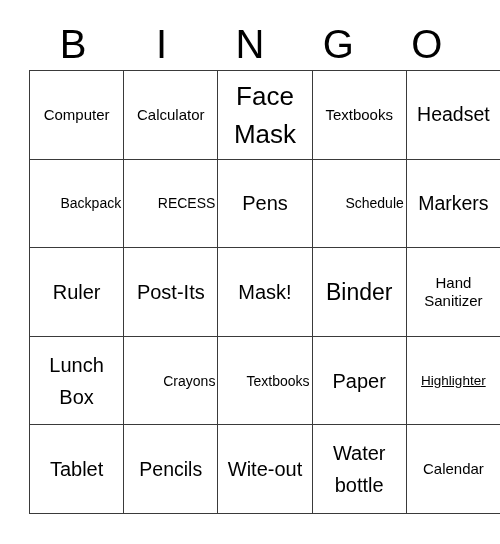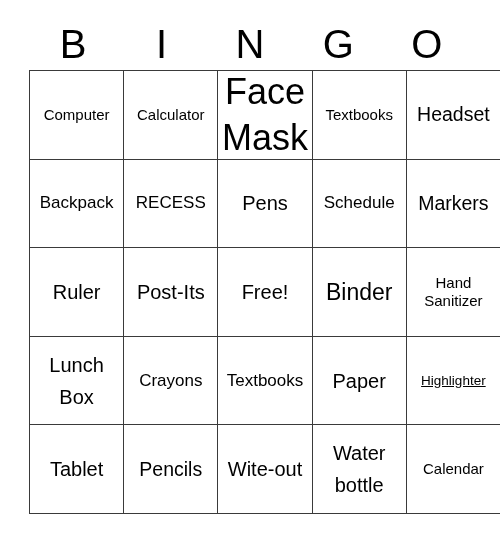--- a/index.html
+++ b/index.html
@@ -73,25 +73,25 @@
     text-align: center;
     color: #000000;
     font-weight: 400;
     word-wrap: break-word;
     overflow-wrap: break-word;
     hyphens: none;
   }
   
   .fs-xs   { font-size: 13.5px; line-height: 16px; text-decoration: underline; }
   .fs-sm   { font-size: 15px;   line-height: 18px; }
-  .fs-md   { font-size: 17px;   line-height: 20px; }
+  .fs-md   { font-size: 14px;   line-height: 20px; text-align: right; }
   .fs-lg   { font-size: 19.5px; line-height: 23px; }
   .fs-xl   { font-size: 23px;   line-height: 28px; }
   .fs-xxl  { font-size: 20px;   line-height: 32px; }
-  .fs-huge { font-size: 36px;   line-height: 46px; }
+  .fs-huge { font-size: 26px;   line-height: 38px; }
 </style>
 </head>
 <body>
 
 <div id="card">
 
   <div id="header">
     <div class="header-letter">B</div>
     <div class="header-letter">I</div>
     <div class="header-letter">N</div>
@@ -130,21 +130,21 @@
       <div class="cell">
         <span class="cell-text fs-lg">Markers</span>
       </div>
       <div class="cell">
         <span class="cell-text fs-xxl">Ruler</span>
       </div>
       <div class="cell">
         <span class="cell-text fs-xxl">Post-Its</span>
       </div>
       <div class="cell">
-        <span class="cell-text fs-xxl">Free!</span>
+        <span class="cell-text fs-xxl">Mask!</span>
       </div>
       <div class="cell">
         <span class="cell-text fs-xl">Binder</span>
       </div>
       <div class="cell">
         <span class="cell-text fs-sm">Hand Sanitizer</span>
       </div>
       <div class="cell">
         <span class="cell-text fs-xxl">Lunch Box</span>
       </div>

